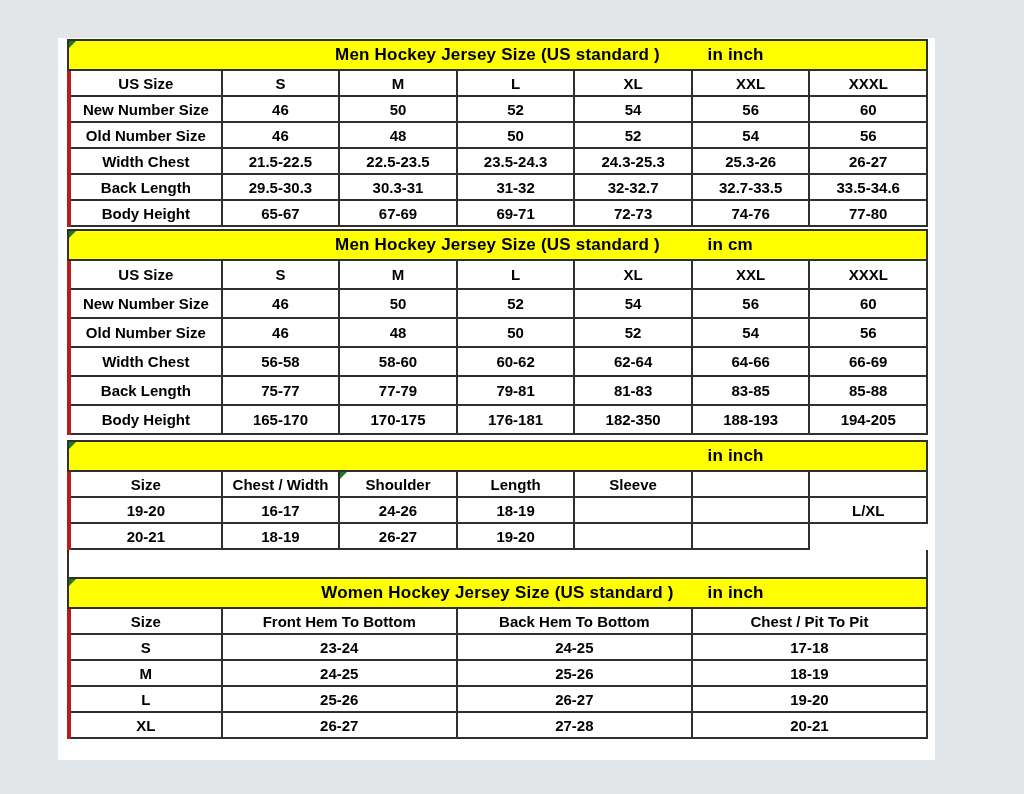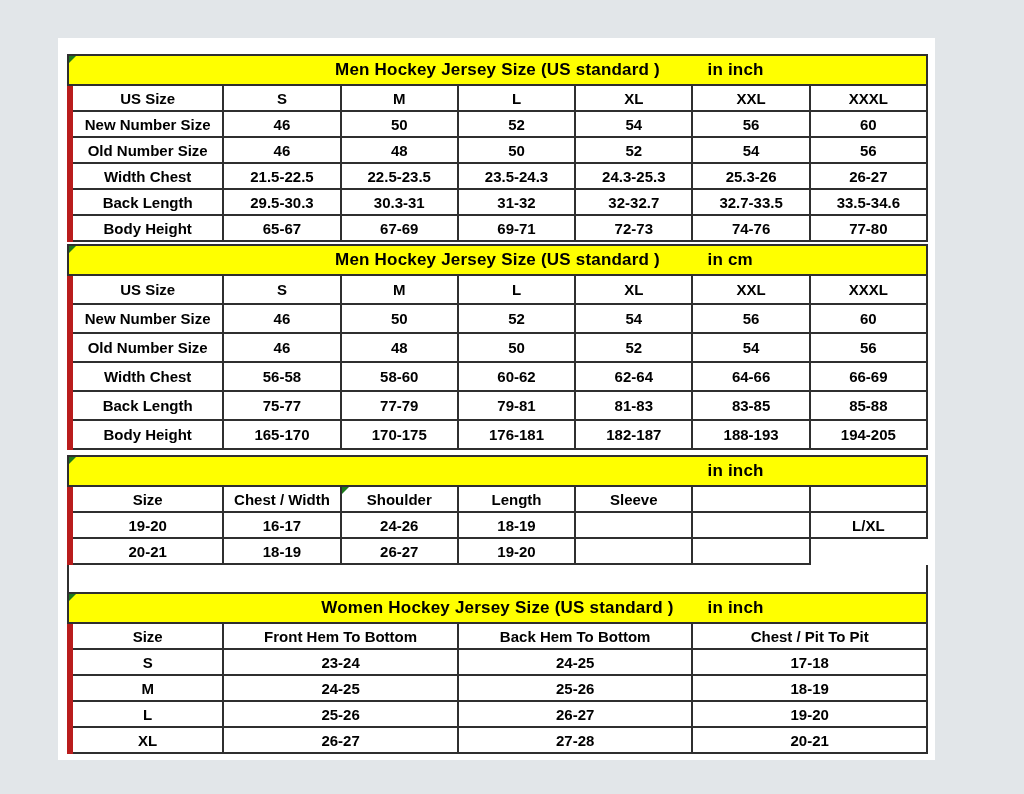--- a/index.html
+++ b/index.html
@@ -7,39 +7,39 @@
     width:1024px;height:794px;
     background:#e2e6e9;
     font-family:"Liberation Sans",sans-serif;
     font-weight:700;color:#000;
     position:relative;overflow:hidden;
   }
   .card{
     position:absolute;left:58px;top:38px;
     width:877px;height:722px;
     background:#ffffff;
-    padding:16px 7px 0 9px;
+    padding:1px 7px 0 9px;
     box-sizing:border-box;
   }
   .size-table{width:861px;}
   .gap2{margin-top:2px;}
   .gap5{margin-top:5px;}
   .band{
     position:relative;height:28px;
     background:#ffff00;
     border:2px solid #2f2f2f;
     display:flex;align-items:center;justify-content:center;
     font-size:17px;letter-spacing:.2px;
   }
   .band-unit{position:absolute;left:74.5%;top:0;height:100%;display:flex;align-items:center;}
   .corner-marker{
     position:absolute;left:0;top:0;width:0;height:0;
     border-top:7px solid #1c7a1c;border-right:7px solid transparent;
   }
-  .grid{display:grid;border-left:6px solid #b91c1c;}
+  .grid{display:grid;border-left:4px solid #b91c1c;}
   .cols7{grid-template-columns:17.7% repeat(6,1fr);}
   .cols4{grid-template-columns:17.7% repeat(3,1fr);}
   .cell{
     position:relative;
     border-right:2px solid #2f2f2f;
     border-bottom:2px solid #2f2f2f;
     display:flex;align-items:center;justify-content:center;
     font-size:15px;white-space:nowrap;
     background:#fff;
   }
@@ -174,21 +174,21 @@
           <div class="cell">75-77</div>
           <div class="cell">77-79</div>
           <div class="cell">79-81</div>
           <div class="cell">81-83</div>
           <div class="cell">83-85</div>
           <div class="cell">85-88</div>
           <div class="cell rowlabel">Body Height</div>
           <div class="cell">165-170</div>
           <div class="cell">170-175</div>
           <div class="cell">176-181</div>
-          <div class="cell">182-187</div>
+          <div class="cell">182-350</div>
           <div class="cell">188-193</div>
           <div class="cell">194-205</div>
         </div>
       </section>
     <section class="size-table rows26 gap5">
         <div class="band">
           <span class="corner-marker"></span>
           <span class="band-unit">in inch</span>
         </div>
         <div class="grid cols7">

